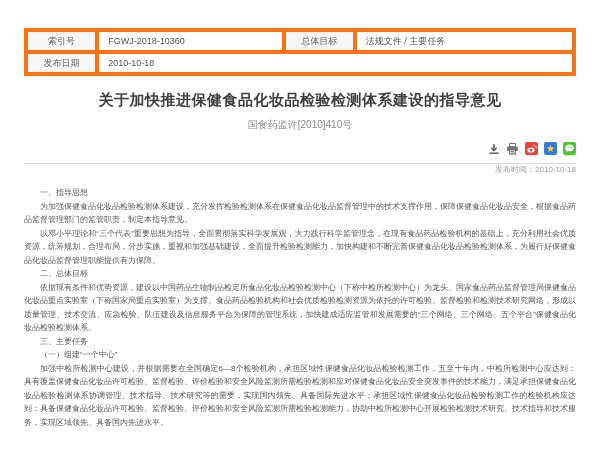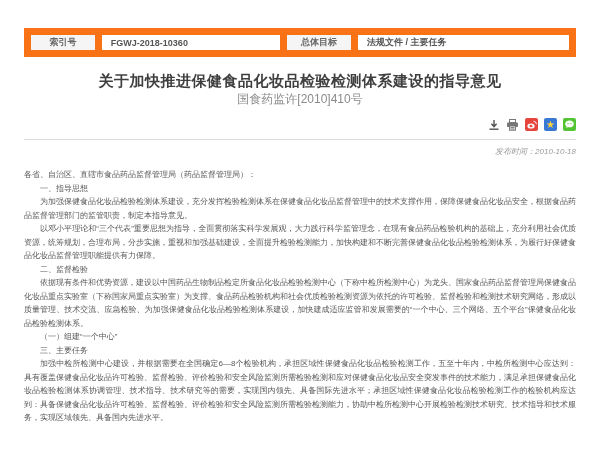--- a/index.html
+++ b/index.html
@@ -2,39 +2,39 @@
 <html><head>
 <meta charset="utf-8">
 <style>
   * { margin:0; padding:0; box-sizing:border-box; }
   html,body { width:600px; height:450px; background:#ffffff; overflow:hidden; }
   body { font-family:"Liberation Sans","DejaVu Sans",sans-serif; }
   .page { width:552px; margin:0 auto; padding-top:28px; }
 
   
   table.meta { width:100%; border-collapse:collapse; font-size:9px; color:#555; table-layout:fixed; }
-  table.meta td { border:7px solid #f97316; height:22px; padding:0 9px; background:#fff; vertical-align:middle;
-                  white-space:nowrap; overflow:hidden;font-weight:bold; }
+  table.meta td { border:4px solid #f97316; height:22px; padding:0 9px; background:#fff; vertical-align:middle;
+                  white-space:nowrap; overflow:hidden; }
   table.meta td.lbl { background:#f5f5f5; text-align:center; color:#666; padding:0 2px; }
   col.c1 { width:13%; } col.c2 { width:34%; } col.c3 { width:13%; } col.c4 { width:40%; }
 
   
   .doc-title { margin-top:15px; text-align:center; font-size:15px; font-weight:bold; color:#3f3f3f; letter-spacing:0.5px; }
-  .doc-number { text-align:center; font-size:12px; color:#8a8a8a; }
+  .doc-number { margin-top:8px; text-align:center; font-size:10px; color:#8a8a8a; }
 
   
   .toolbar { margin-top:10px; display:flex; justify-content:flex-end; align-items:center; gap:6px; height:13px; }
   .tool { display:inline-flex; align-items:center; justify-content:center; cursor:pointer; }
   .share { width:13px; height:13px; border-radius:2px; }
   .share.weibo { background:#e6453c; }
   .share.qzone { background:#3a78d6; color:#ffd43b; font-size:10px; line-height:13px; text-align:center; }
   .share.wechat { background:#52c332; }
 
   .divider { border-top:1px solid #dcdcdc; margin-top:8px; }
-  .pub-row { margin-top:6px; text-align:right; font-size:8px; color:#9b9b9b;font-style:italic; }
+  .pub-row { margin-top:0; text-align:right; font-size:8px; color:#9b9b9b; }
 
   
   .content { margin-top:11px; font-size:8px; line-height:13.5px; color:#585858; text-align:justify; }
   .content p { text-indent:2em; }
   .content p.no-indent { text-indent:0; }
 </style>
 </head>
 <body>
 
 <div class="page">
@@ -45,20 +45,24 @@
         <col class="c2">
         <col class="c3">
         <col class="c4">
       </colgroup>
     <tbody>
         <tr>
       <td class="lbl">索引号</td>
       <td>FGWJ-2018-10360</td>
       <td class="lbl">总体目标</td>
       <td>法规文件 / 主要任务</td>
+    </tr>
+    <tr>
+      <td class="lbl">发布日期</td>
+      <td colspan="3">2010-10-18</td>
     </tr>
   </tbody>
     </table>
 
   <h1 class="doc-title">关于加快推进保健食品化妆品检验检测体系建设的指导意见</h1>
   <div class="doc-number">国食药监许[2010]410号</div>
 
   <div class="toolbar">
     <span class="tool">
       <svg width="12" height="12" viewBox="0 0 12 12">
@@ -90,24 +94,23 @@
           <circle cx="8" cy="5.4" r="0.6" fill="#52c332"></circle>
         </svg>
     </span>
   </div>
 
   <div class="divider"></div>
 
   <div class="pub-row"><span>发布时间：</span><span>2010-10-18</span></div>
 
   <div class="content">
-      <p class="no-indent">各省、自治区、直辖市食品药品监督管理局（药品监督管理局）：</p>
       <p>一、指导思想</p>
       <p>为加强保健食品化妆品检验检测体系建设，充分发挥检验检测体系在保健食品化妆品监督管理中的技术支撑作用，保障保健食品化妆品安全，根据食品药品监督管理部门的监管职责，制定本指导意见。</p>
       <p>以邓小平理论和“三个代表”重要思想为指导，全面贯彻落实科学发展观，大力践行科学监管理念，在现有食品药品检验机构的基础上，充分利用社会优质资源，统筹规划，合理布局，分步实施，重视和加强基础建设，全面提升检验检测能力，加快构建和不断完善保健食品化妆品检验检测体系，为履行好保健食品化妆品监督管理职能提供有力保障。</p>
-      <p>二、监督检验</p>
-      <p>依据现有条件和优势资源，建设以中国药品生物制品检定所食品化妆品检验检测中心（下称中检所检测中心）为龙头、国家食品药品监督管理局保健食品化妆品重点实验室（下称国家局重点实验室）为支撑、食品药品检验机构和社会优质检验检测资源为依托的许可检验、监督检验和检测技术研究网络，形成以质量管理、技术交流、应急检验、为加强保健食品化妆品检验检测体系建设，加快建成适应监管和发展需要的“一个中心、三个网络、五个平台”保健食品化妆品检验检测体系。</p>
+      <p>二、总体目标</p>
+      <p>依据现有条件和优势资源，建设以中国药品生物制品检定所食品化妆品检验检测中心（下称中检所检测中心）为龙头、国家食品药品监督管理局保健食品化妆品重点实验室（下称国家局重点实验室）为支撑、食品药品检验机构和社会优质检验检测资源为依托的许可检验、监督检验和检测技术研究网络，形成以质量管理、技术交流、应急检验、队伍建设及信息服务平台为保障的管理系统，加快建成适应监管和发展需要的“三个网络、三个网络、五个平台”保健食品化妆品检验检测体系。</p>
+      <p>三、主要任务</p>
       <p>（一）组建“一个中心”</p>
-      <p>三、主要任务</p>
       <p>加强中检所检测中心建设，并根据需要在全国确定6—8个检验机构，承担区域性保健食品化妆品检验检测工作，五至十年内，中检所检测中心应达到：具有覆盖保健食品化妆品许可检验、监督检验、评价检验和安全风险监测所需检验检测和应对保健食品化妆品安全突发事件的技术能力，满足承担保健食品化妆品检验检测体系协调管理、技术指导、技术研究等的需要，实现国内领先、具备国际先进水平；承担区域性保健食品化妆品检验检测工作的检验机构应达到：具备保健食品化妆品许可检验、监督检验、评价检验和安全风险监测所需检验检测能力，协助中检所检测中心开展检验检测技术研究、技术指导和技术服务，实现区域领先、具备国内先进水平。</p>
     </div>
 
 </div>
 
 </body></html>

